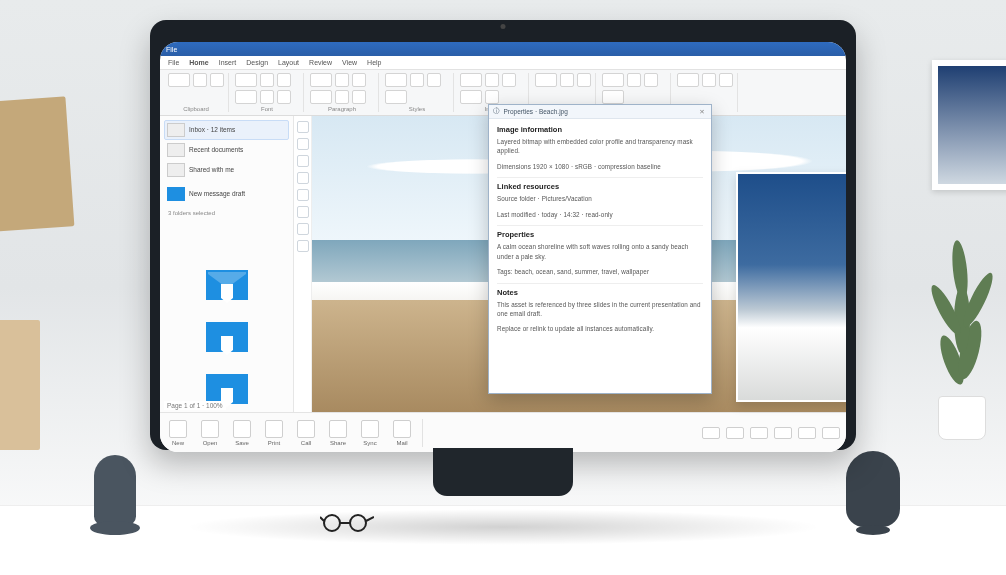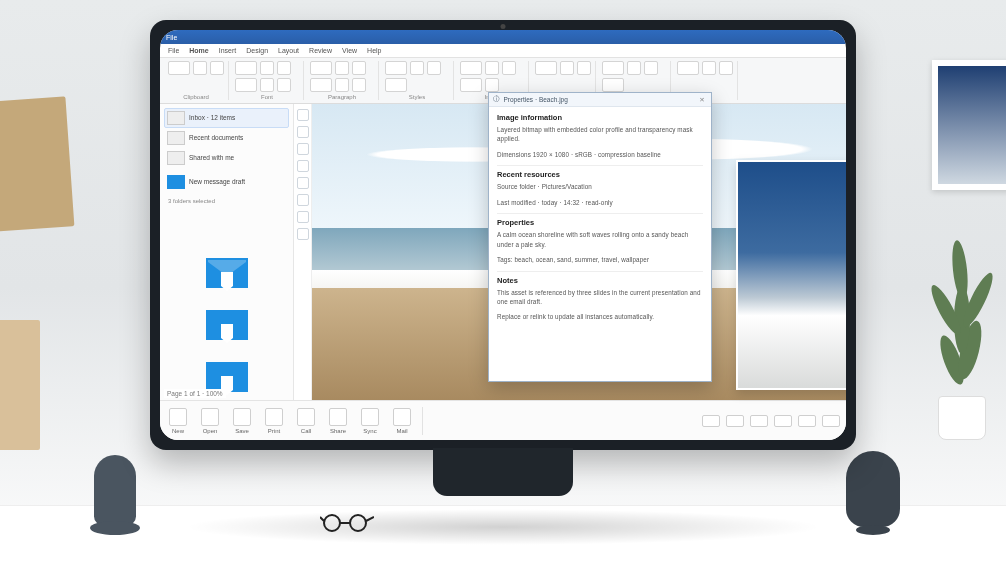--- a/index.html
+++ b/index.html
@@ -25,21 +25,21 @@
   .hp .b{position:absolute;bottom:0;left:18px;width:34px;height:10px;background:#3a434c;border-radius:50%;}
   .hp .c{position:absolute;bottom:8px;left:8px;width:54px;height:76px;background:#3a434c;border-radius:30px 30px 20px 20px;}
   .glasses{position:absolute;left:320px;bottom:42px;}
   .glasses svg{display:block;}
   .corner-img{position:absolute;right:-10px;top:60px;width:84px;height:130px;background:linear-gradient(180deg,#1f3f72,#cfd8e1);border:6px solid #fff;box-shadow:0 2px 6px rgba(0,0,0,.15);}
 
   
   .monitor { position:absolute; left:150px; top:20px; width:706px; height:430px; background:#1b2026; border-radius:16px; padding:10px; box-shadow:0 14px 30px rgba(0,0,0,.25);}
   .monitor::after{content:'';position:absolute;bottom:-46px;left:50%;transform:translateX(-50%);width:140px;height:48px;background:#20262c;border-radius:0 0 14px 14px;}
   .monitor::before{content:'';position:absolute;top:4px;left:50%;transform:translateX(-50%);width:5px;height:5px;background:#444;border-radius:50%;}
-  .screen { width:100%; height:100%; background:#fff; border-radius:18px; position:relative; overflow:hidden;}
+  .screen { width:100%; height:100%; background:#fff; border-radius:18px; position:relative; overflow:hidden;margin-top:12px;}
 
   
   .titlebar{height:14px;background:linear-gradient(#2e6bbf,#2a5ea8);display:flex;align-items:center;color:#fff;font-size:7px;padding:0 6px;}
   .ribbon-tabs{height:14px;display:flex;gap:10px;padding:0 8px;align-items:center;font-size:7px;color:#555;border-bottom:1px solid #e2e2e2;}
   .ribbon-tabs span{cursor:default;}
   .ribbon{height:46px;background:#f6f7f8;border-bottom:1px solid #dcdcdc;display:flex;gap:2px;padding:3px 4px;}
   .rgroup{border-right:1px solid #e3e3e3;padding:0 4px;display:flex;flex-direction:column;justify-content:space-between;}
   .rgroup .btns{display:flex;gap:3px;flex-wrap:wrap;max-width:64px;}
   .rbtn{width:14px;height:14px;background:#fff;border:1px solid #d4d4d4;border-radius:2px;}
   .rbtn.w{width:22px;}
@@ -290,21 +290,21 @@
     <div class="dlg-tb">
       <span>ⓘ</span>
       <span>Properties · Beach.jpg</span>
       <span class="x">✕</span>
     </div>
     <div class="dlg-body">
       <h4>Image information</h4>
       <p>Layered bitmap with embedded color profile and transparency mask applied.</p>
       <p>Dimensions 1920 × 1080 · sRGB · compression baseline</p>
           <hr>
-      <h4>Recent resources</h4>
+      <h4>Linked resources</h4>
       <p>Source folder · Pictures/Vacation</p>
       <p>Last modified · today · 14:32 · read-only</p>
           <hr>
       <h4>Properties</h4>
       <p>A calm ocean shoreline with soft waves rolling onto a sandy beach under a pale sky.</p>
       <p>Tags: beach, ocean, sand, summer, travel, wallpaper</p>
           <hr>
       <h4>Notes</h4>
       <p>This asset is referenced by three slides in the current presentation and one email draft.</p>
       <p>Replace or relink to update all instances automatically.</p>

